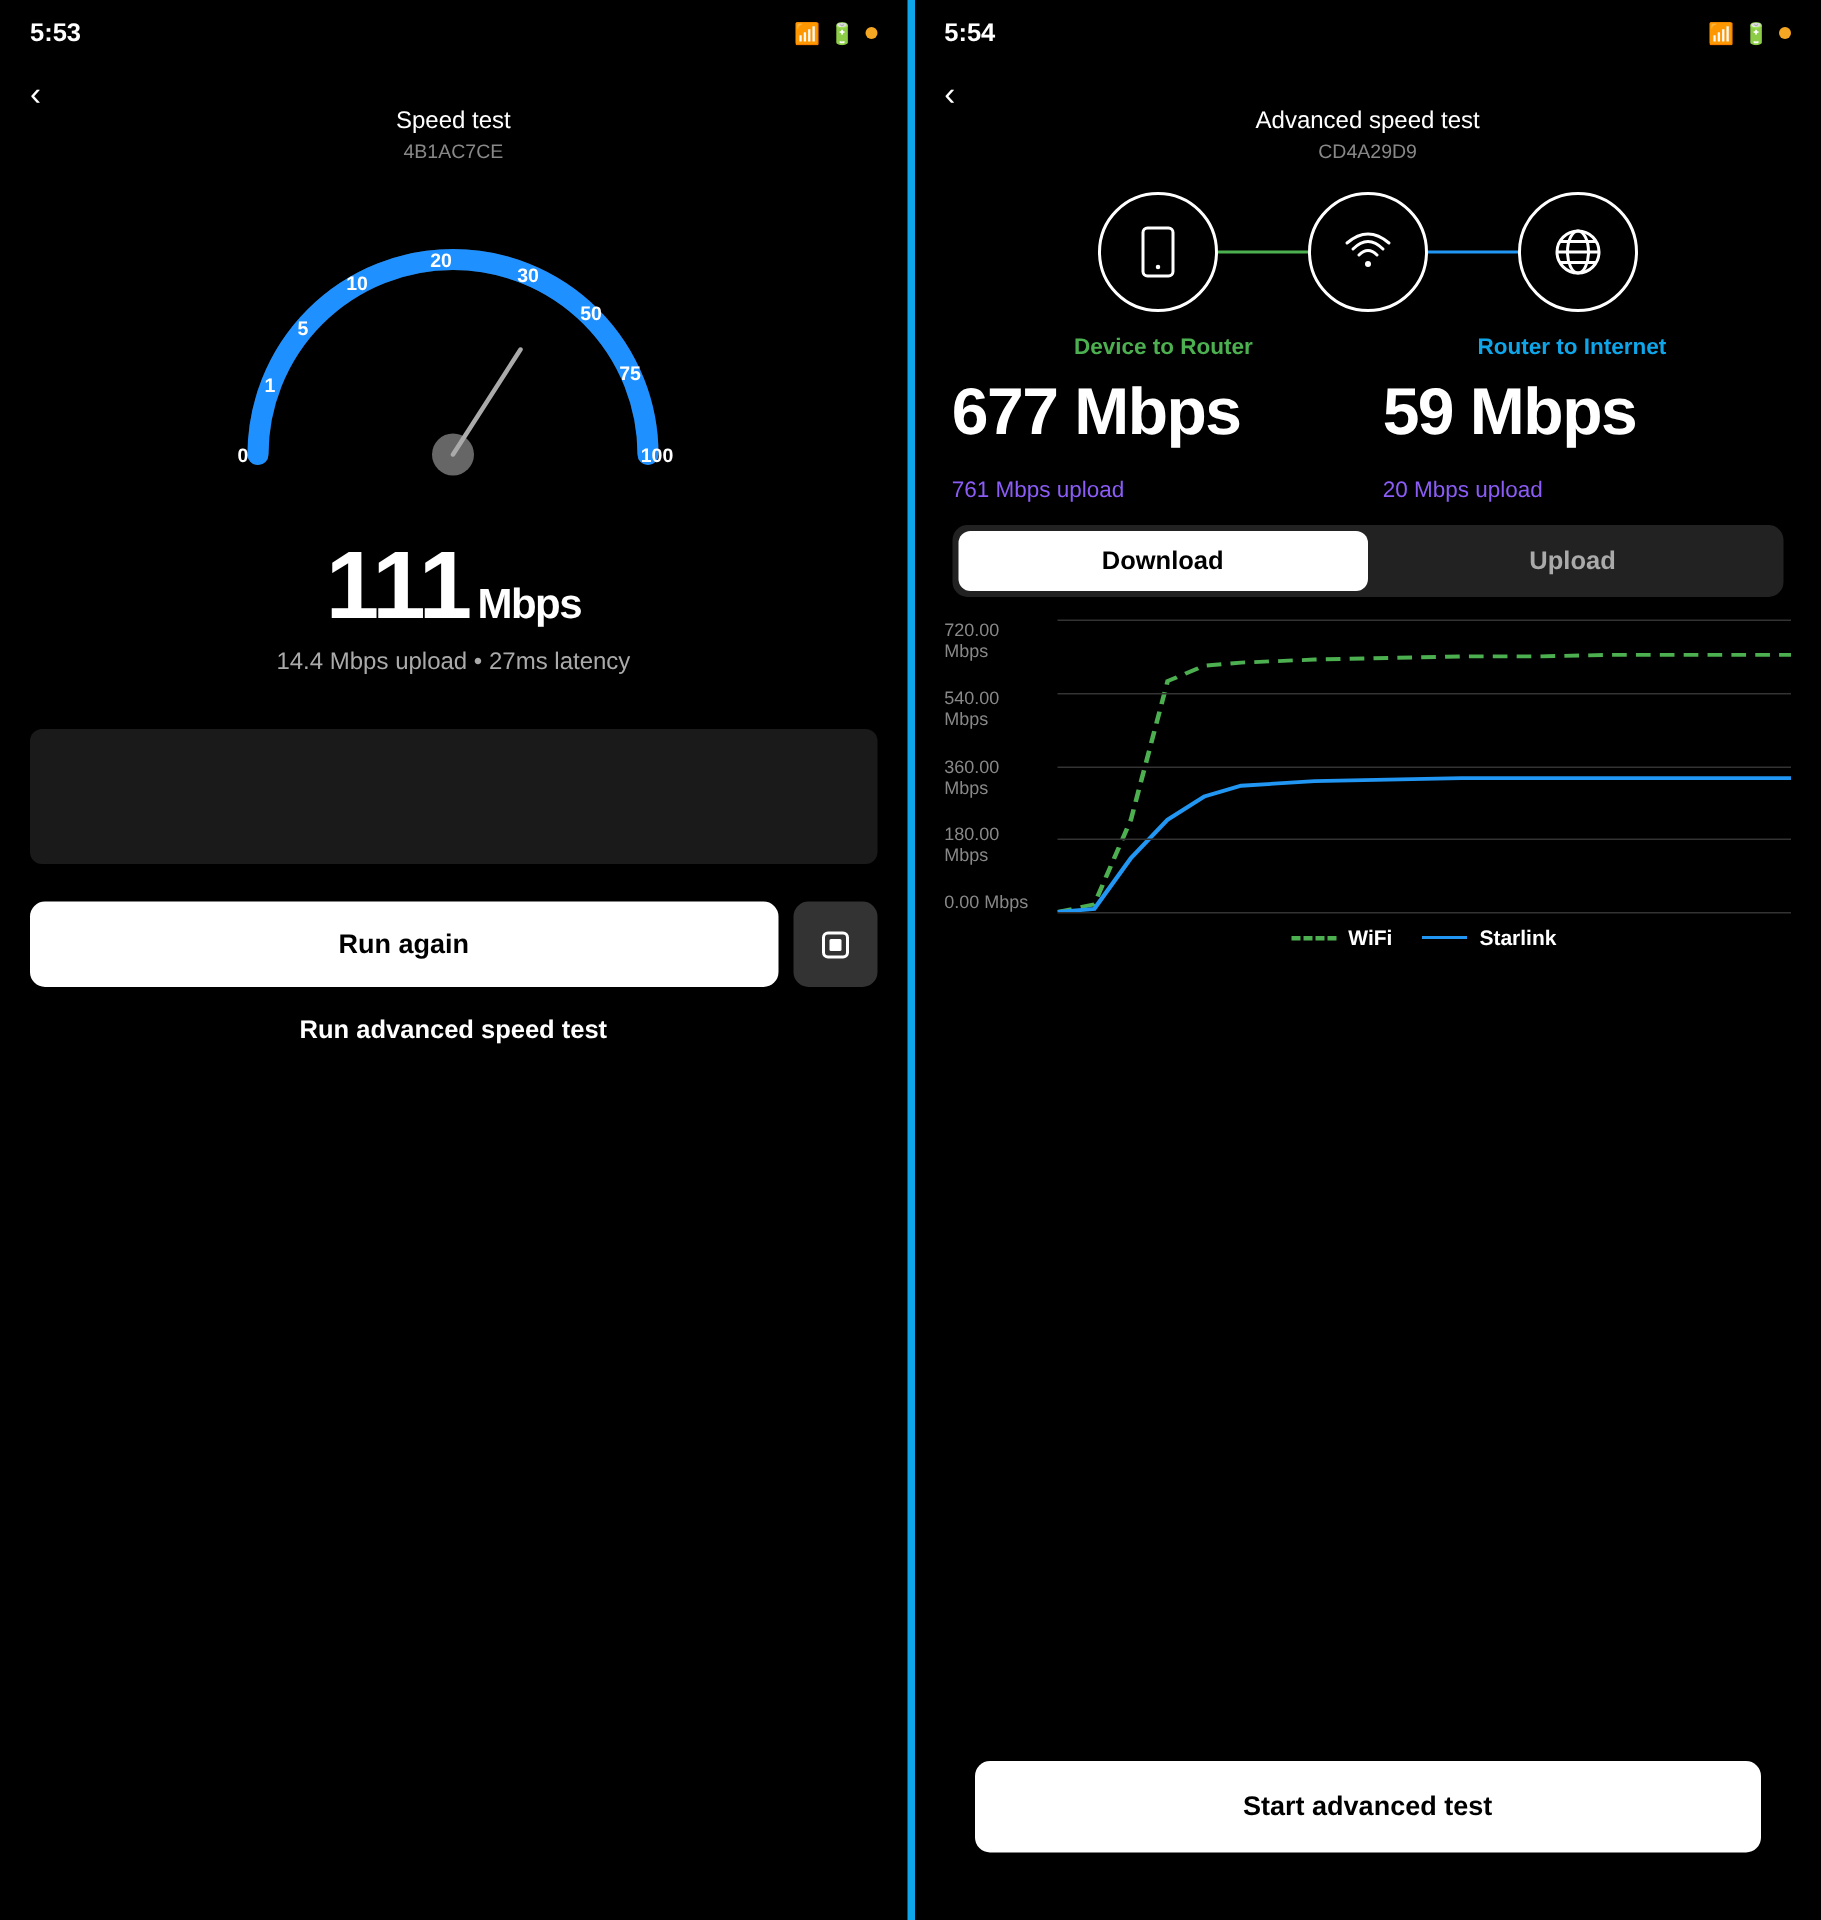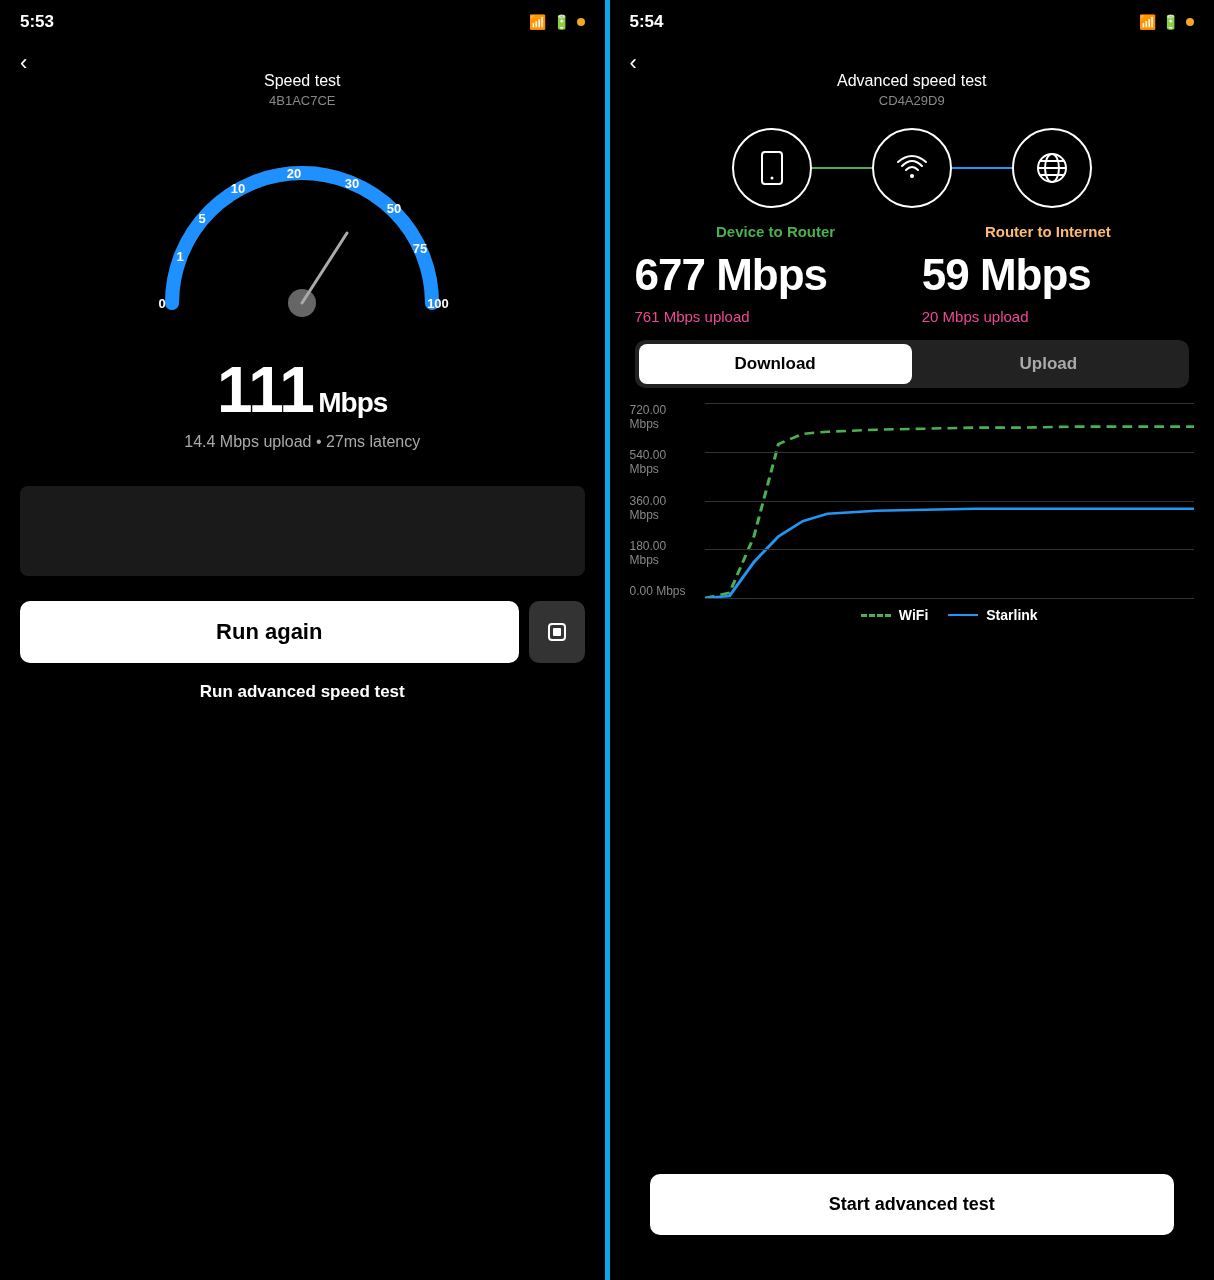--- a/index.html
+++ b/index.html
@@ -128,21 +128,21 @@
       display: flex;
       gap: 10px;
     }
     .btn-run-again {
       flex: 1;
       background: #fff;
       color: #000;
       border: none;
       border-radius: 10px;
       padding: 18px;
-      font-size: 22px;
+      font-size: 18px;
       font-weight: 600;
       cursor: pointer;
       text-align: center;
     }
     .btn-icon {
       width: 56px;
       background: #333;
       border: none;
       border-radius: 10px;
       display: flex;
@@ -205,44 +205,44 @@
       flex: 1;
       text-align: center;
       color: #4CAF50;
       font-size: 15px;
       font-weight: 600;
       margin-left: 10px;
     }
     .conn-label-router {
       flex: 1;
       text-align: center;
-      color: #fdba74;
+      color: #0ea5e9;
       font-size: 15px;
       font-weight: 600;
       margin-right: 10px;
     }
 
     .speeds-row {
       display: flex;
       padding: 5px 25px 10px;
       gap: 20px;
     }
     .speed-column {
       flex: 1;
     }
     .speed-big {
       color: #fff;
       font-size: 44px;
       font-weight: 900;
       letter-spacing: -1px;
     }
     .speed-sub {
-      color: #ec4899;
+      color: #8b5cf6;
       font-size: 15px;
-      margin-top: 8px;
+      margin-top: 18px;
     }
 
     
     .toggle-bar {
       display: flex;
       margin: 5px 25px 10px;
       background: #222;
       border-radius: 10px;
       padding: 4px;
     }

